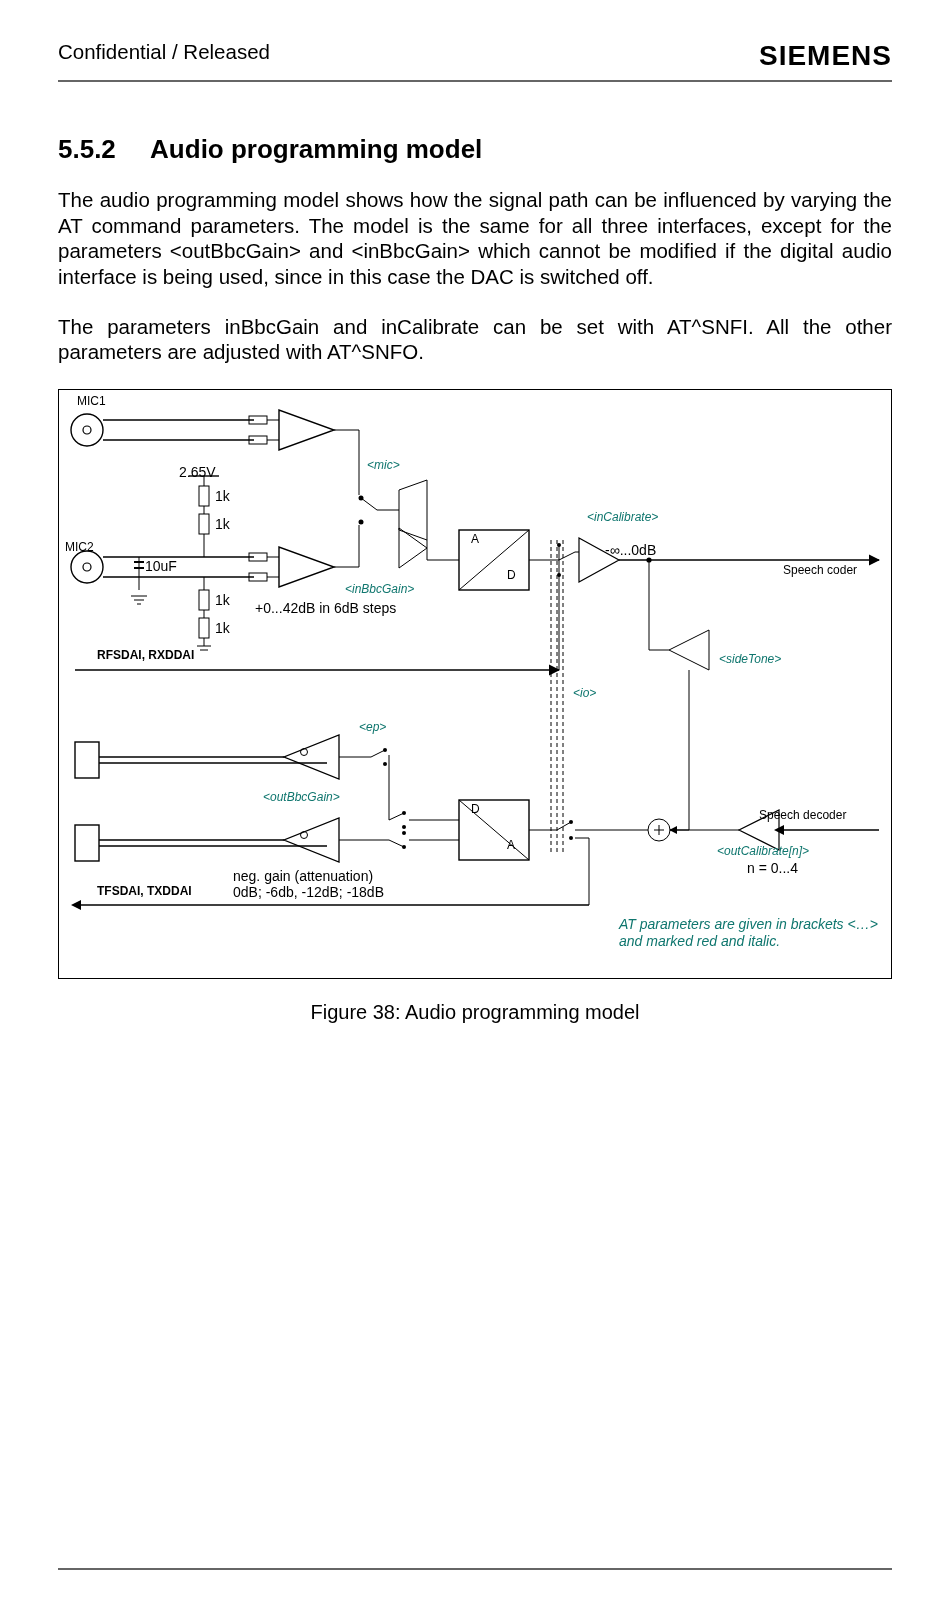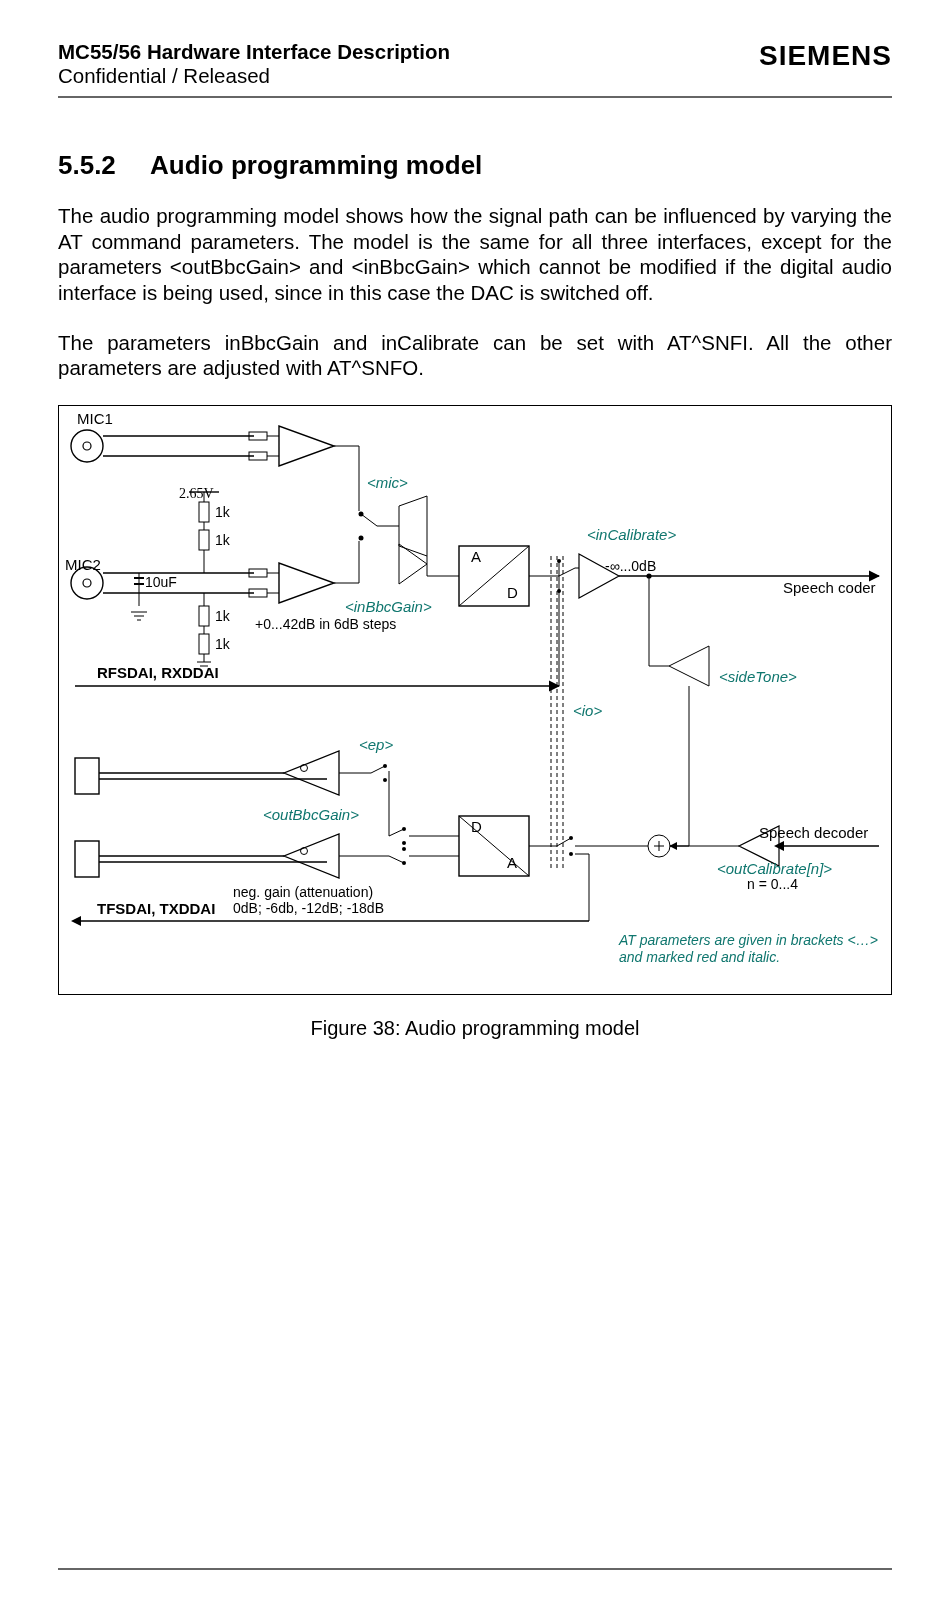--- a/index.html
+++ b/index.html
@@ -21,36 +21,35 @@
   .rule { border: none; border-top: 2px solid #666; margin: 8px 0 0 0; }
 
   
   .sec-title { font-size: 26px; font-weight: bold; margin-top: 52px; margin-bottom: 22px; }
   .sec-num { display: inline-block; margin-right: 28px; }
   p.body { font-size: 20.5px; line-height: 1.25; text-align: justify; margin-bottom: 24px; }
 
   
   .diagram-box { width: 834px; height: 590px; border: 1.5px solid #000; position: relative; margin-top: 6px; }
   .diagram-box svg { position: absolute; left:0; top:0; }
-  .dl { position: absolute; font-size: 15px; }
+  .dl { position: absolute; font-size: 12px; }
   .dl.red { color: #0f766e; font-style: italic; }
   .dl.small { font-size: 14px; }
   .caption { text-align: center; font-size: 20px; margin-top: 22px; }
 
   
   .ftr { position: absolute; left: 58px; right: 58px; bottom: 40px; }
   .ftr .rule2 { border: none; border-top: 2px solid #666; margin-bottom: 8px; }
   .ftr-row { display: flex; justify-content: space-between; font-size: 19px; }
 </style>
 </head>
 <body>
 
 <div class="hdr">
   <div class="hdr-left">
-    <div>MC55/56 Hardware Interface Description</div>
     <div class="sub">Confidential / Released</div>
   </div>
   <div class="logo">SIEMENS</div>
 </div>
 <hr class="rule">
 
 <div class="sec-title">
   <span class="sec-num">5.5.2</span>
   <span>Audio programming model</span>
 </div>
@@ -200,21 +199,21 @@
     <rect x="16" y="435" width="24" height="36" fill="none" stroke="#000" stroke-width="1.4"></rect>
 
     <line x1="530" y1="515" x2="16" y2="515" stroke="#000" stroke-width="1.4"></line>
     <polygon points="22,510 22,520 12,515" fill="#000"></polygon>
     <line x1="530" y1="515" x2="530" y2="448" stroke="#000"></line>
     <line x1="530" y1="448" x2="516" y2="448" stroke="#000"></line>
   </svg>
 
   <div class="dl" style="left:18px; top:4px;">MIC1</div>
   <div class="dl" style="left:6px; top:150px;">MIC2</div>
-  <div class="dl small" style="left:120px; top:80px;font-family:Liberation Serif, serif;">2.65V</div>
+  <div class="dl small" style="left:120px; top:74px;">2.65V</div>
   <div class="dl small" style="left:156px; top:98px;">1k</div>
   <div class="dl small" style="left:156px; top:126px;">1k</div>
   <div class="dl small" style="left:156px; top:202px;">1k</div>
   <div class="dl small" style="left:156px; top:230px;">1k</div>
   <div class="dl small" style="left:86px; top:168px;">10uF</div>
   <div class="dl red" style="left:308px; top:68px;">&lt;mic&gt;</div>
   <div class="dl red" style="left:286px; top:192px;">&lt;inBbcGain&gt;</div>
   <div class="dl small" style="left:196px; top:210px;">+0...42dB in 6dB steps</div>
   <div class="dl" style="left:412px; top:142px;">A</div>
   <div class="dl" style="left:448px; top:178px;">D</div>

